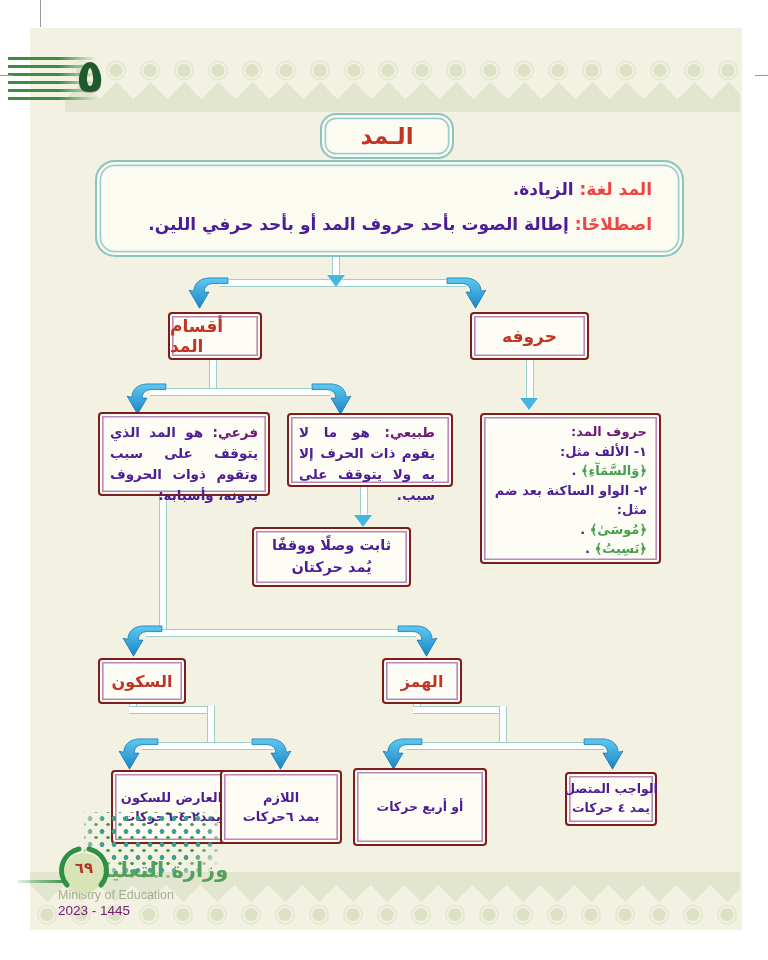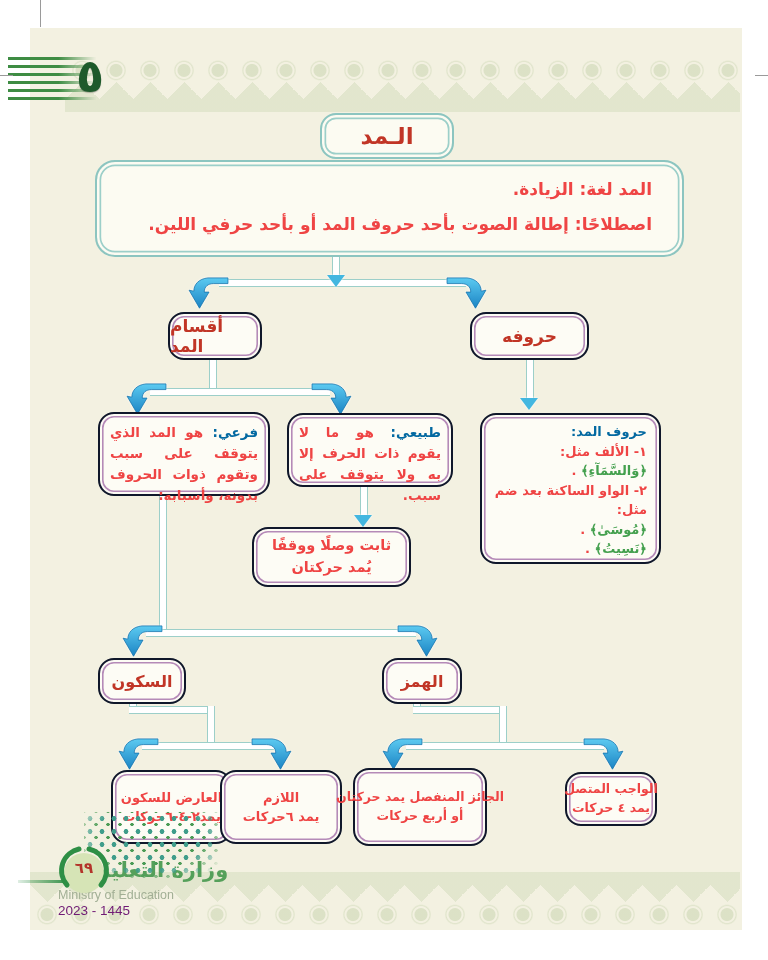--- a/index.html
+++ b/index.html
@@ -34,29 +34,29 @@
     font-size:46px;font-weight:bold;color:#1e5a2b;line-height:1;
     text-shadow:0 1px 1px rgba(0,0,0,.25);
   }
   
   .tealbox{
     background:#fcfbf2;border:2px solid #8cc5c0;border-radius:20px;
     box-shadow:inset 0 0 0 2.5px #fcfbf2, inset 0 0 0 4.2px #9ccfc9;
     z-index:2;
   }
   .purplebox{
-    background:#fdfcf5;border:2px solid #0f172a;border-radius:16px;
+    background:#fdfcf5;border:2px solid #7f1d1d;border-radius:4px;
     box-shadow:inset 0 0 0 2px #fdfcf5, inset 0 0 0 3.6px #b58ab8;
     z-index:2;
   }
   .center{display:flex;align-items:center;justify-content:center;flex-direction:column;}
   .rtl{direction:rtl;}
   .red{color:#ef4444;}
-  .dark{color:#ef4444;}
-  .teal-t{color:#0369a1;}
+  .dark{color:#4c1d95;}
+  .teal-t{color:#701a75;}
   .green-q{color:#44a04e;}
   .title-t{font-size:23px;font-weight:bold;color:#c13526;}
   .node-t{font-size:17px;font-weight:bold;color:#c13526;}
   .small-t{font-size:13.5px;font-weight:bold;line-height:1.55;text-align:justify;}
   .tiny-t{font-size:13px;font-weight:bold;line-height:1.5;}
   .defline{font-size:17px;font-weight:bold;line-height:1.35;}
   
   .vline{width:6px;background:#ffffff;border-left:1.6px solid #9ccfc9;border-right:1.6px solid #9ccfc9;z-index:1;}
   .hline{height:6px;background:#ffffff;border-top:1.6px solid #9ccfc9;border-bottom:1.6px solid #9ccfc9;z-index:1;}
   .tri{width:0;height:0;border-left:9px solid transparent;border-right:9px solid transparent;border-top:12px solid #43b7e0;z-index:2;
@@ -151,21 +151,21 @@
 <div class="abs vline" style="left:526px;top:356px;height:46px;"></div>
 <div class="abs tri" style="left:520px;top:398px;"></div>
 
 <div class="abs purplebox rtl" style="left:98px;top:412px;width:168px;height:80px;">
   <div class="small-t" style="margin:8px 10px 0 10px;">
     <span class="teal-t">فرعي:</span>
     <span class="dark">هو المد الذي يتوقف على سبب وتقوم ذوات الحروف بدونه، وأسبابه:</span>
   </div>
 </div>
 <div class="abs purplebox rtl" style="left:287px;top:413px;width:162px;height:70px;">
-  <div class="small-t" style="margin:7px 10px 0 10px;">
+  <div class="small-t" style="margin:7px 16px 0 10px;">
     <span class="teal-t">طبيعي:</span>
     <span class="dark">هو ما لا يقوم ذات الحرف إلا به ولا يتوقف على سبب.</span>
   </div>
 </div>
 
 <div class="abs purplebox rtl" style="left:480px;top:413px;width:177px;height:147px;">
   <div class="tiny-t" style="margin:7px 12px 0 8px;">
     <div class="teal-t">حروف المد:</div>
     <div>
       <span class="dark">١- الألف مثل: </span><span class="green-q">﴿وَالسَّمَآءِ﴾</span><span class="dark"> .</span>
@@ -227,21 +227,20 @@
 
 <div class="abs purplebox center rtl" style="left:111px;top:770px;width:117px;height:70px;">
   <span class="tiny-t dark">العارض للسكون</span>
   <span class="tiny-t dark">يمد٢-٤-٦حركات</span>
 </div>
 <div class="abs purplebox center rtl" style="left:220px;top:770px;width:118px;height:70px;">
   <span class="tiny-t dark">اللازم</span>
   <span class="tiny-t dark">يمد ٦حركات</span>
 </div>
 <div class="abs purplebox center rtl" style="left:353px;top:768px;width:130px;height:74px;">
-  <span class="tiny-t dark" style="font-size:12.5px;white-space:nowrap;">الجائز المنفصل يمد حركتان</span>
   <span class="tiny-t dark" style="font-size:12.5px;">أو أربع حركات</span>
 </div>
 <div class="abs purplebox center rtl" style="left:565px;top:772px;width:88px;height:50px;">
   <span class="tiny-t dark" style="font-size:12.5px;white-space:nowrap;">الواجب المتصل</span>
   <span class="tiny-t dark" style="font-size:12.5px;">يمد ٤ حركات</span>
 </div>
 
 <div class="abs dots" style="left:84px;top:812px;width:134px;height:66px;"></div>
 
 <div class="abs green-line" style="left:18px;top:880px;width:52px;"></div>

